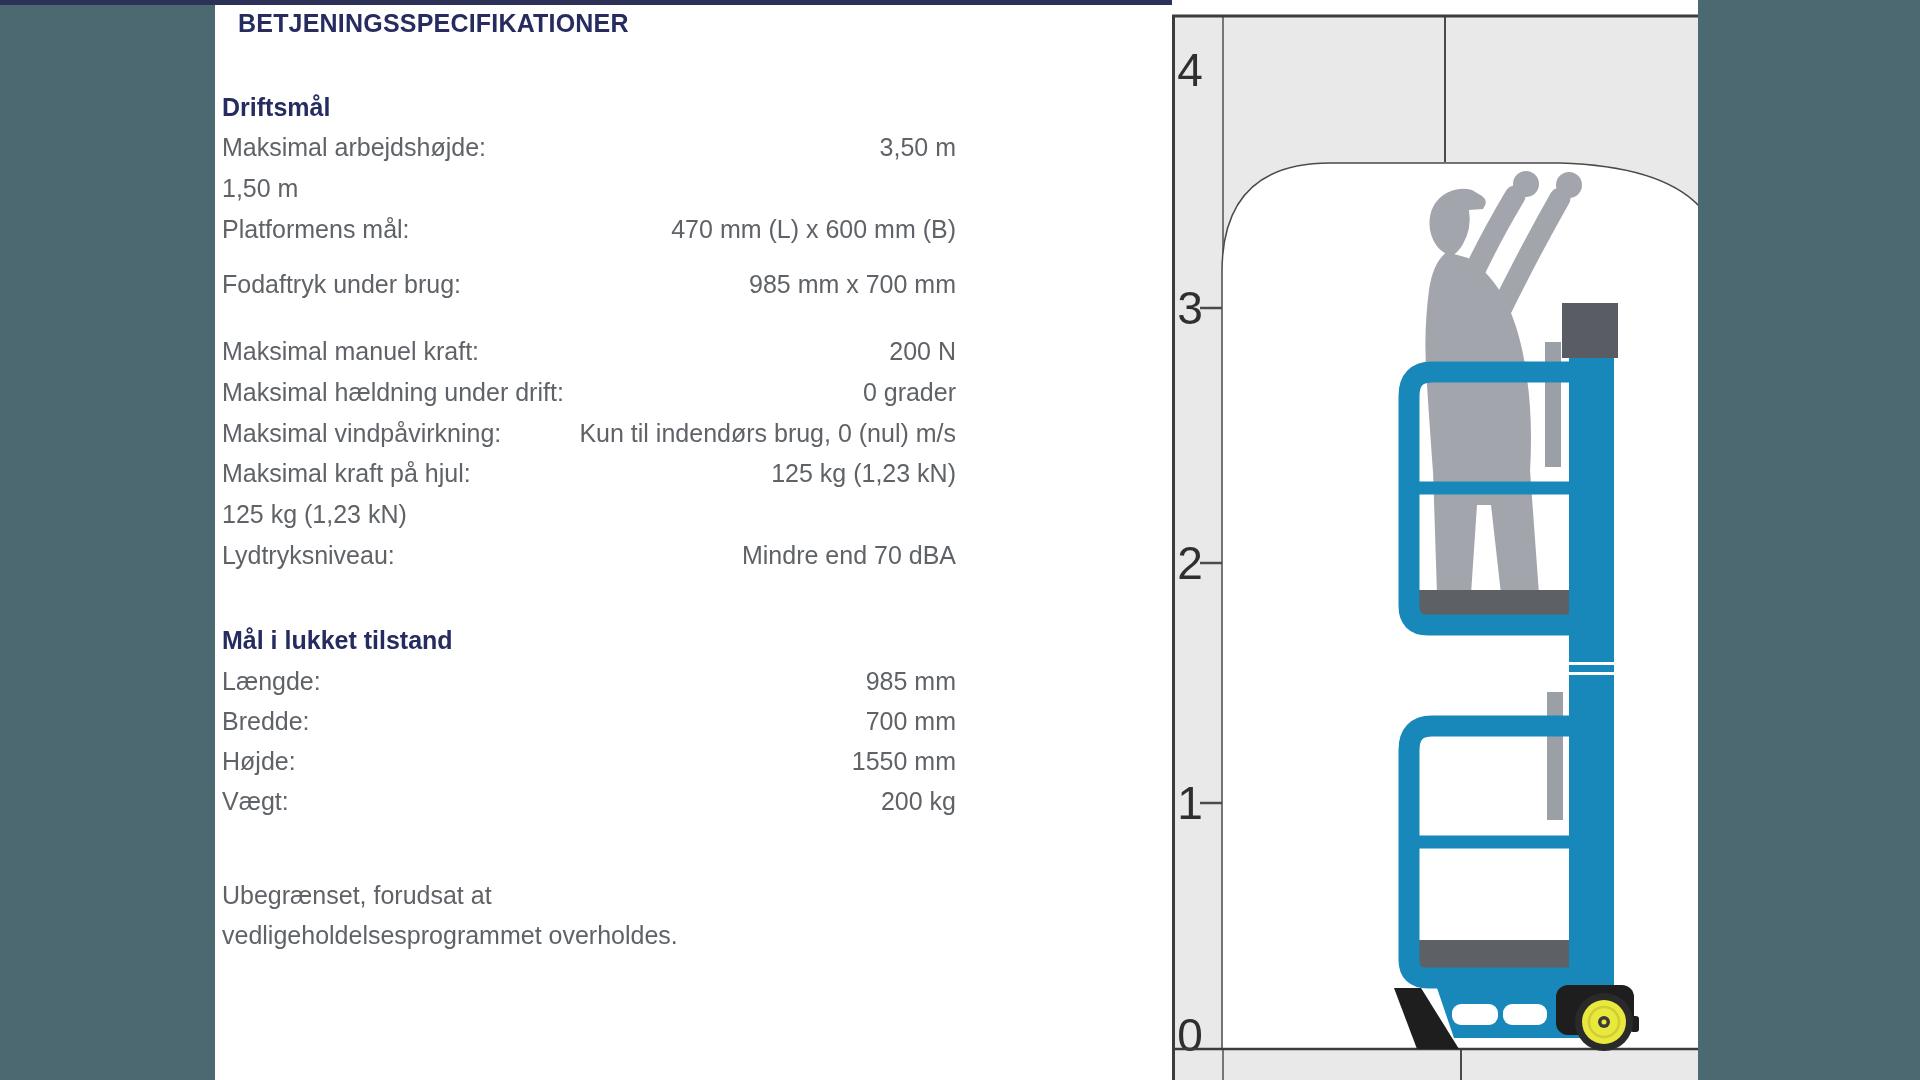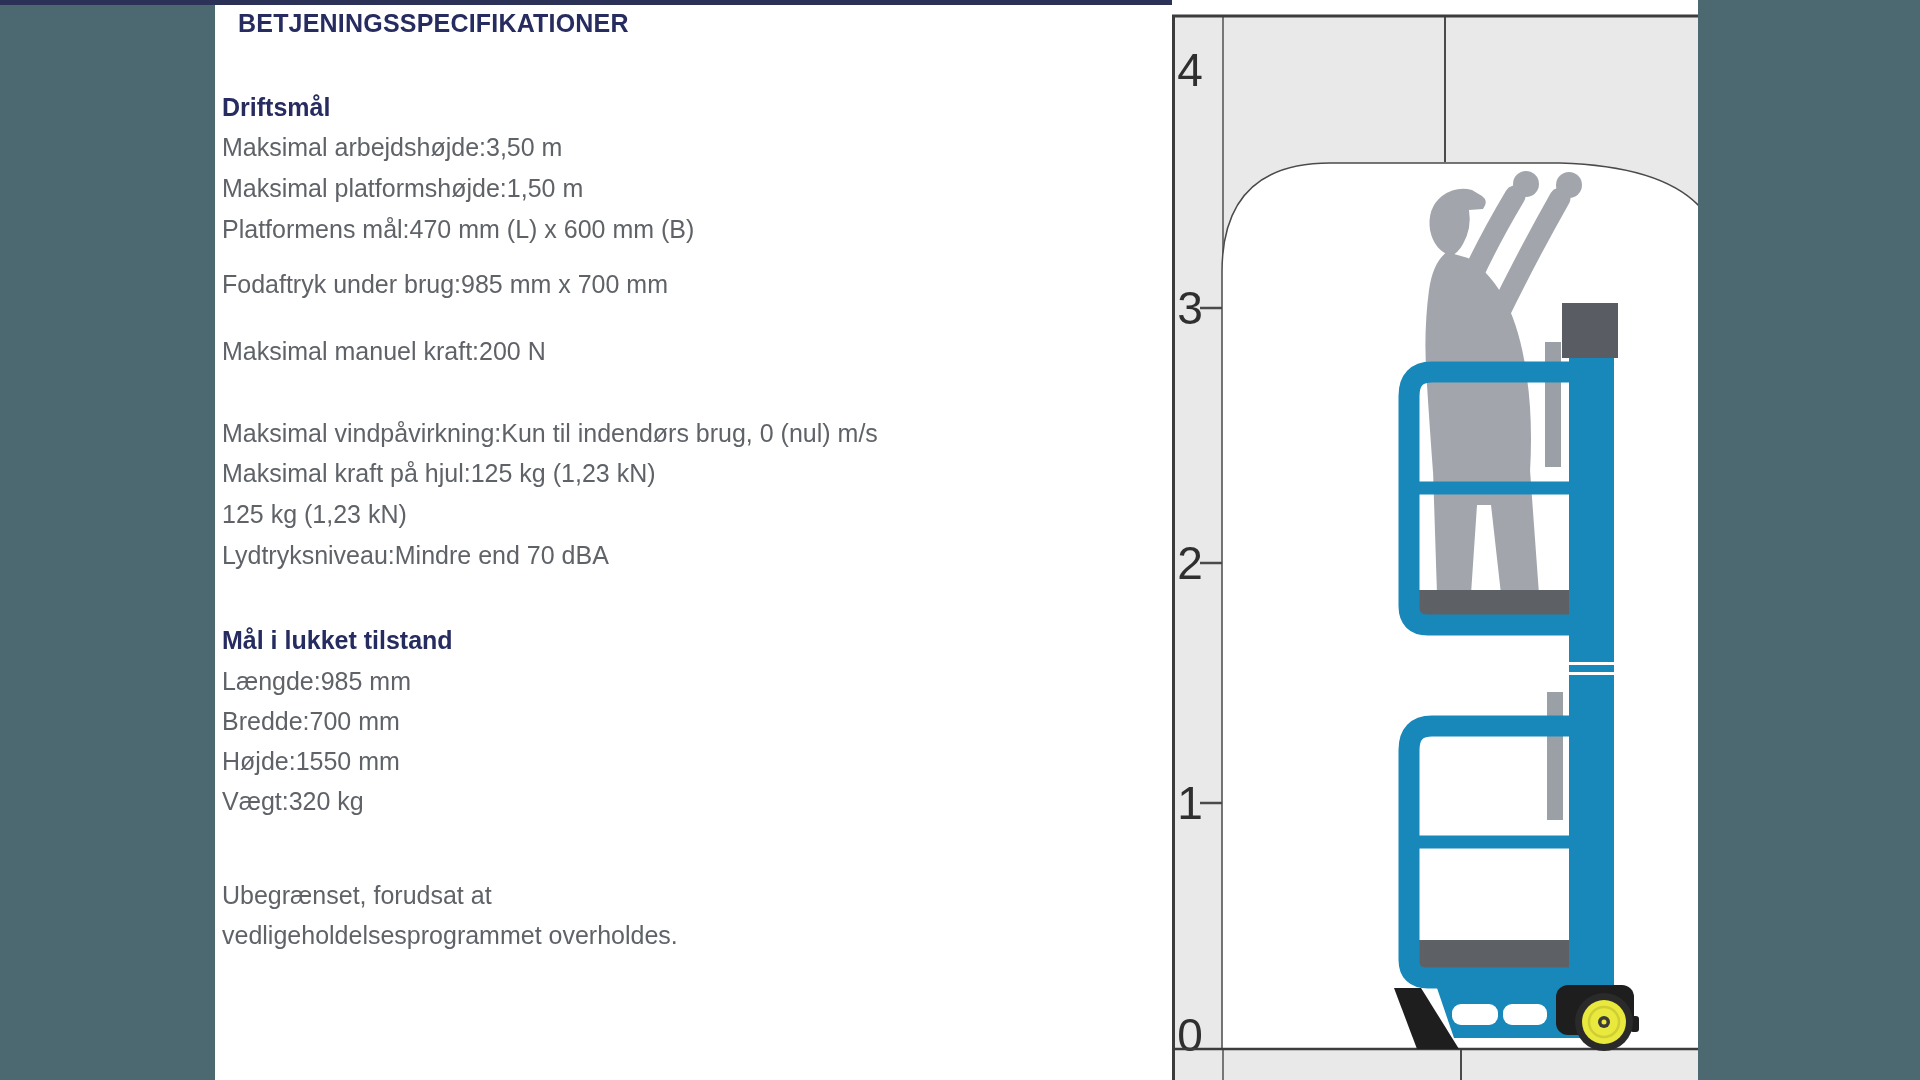--- a/index.html
+++ b/index.html
@@ -16,21 +16,21 @@
   .doc-title{
     position:absolute;left:0;top:3px;height:40px;line-height:40px;
     font-size:25px;font-weight:bold;color:#272c60;letter-spacing:0.2px;margin-left:16px;
   }
   .sec-heading{
     position:absolute;left:0;height:40px;line-height:40px;
     font-size:25px;font-weight:bold;color:#272c60;
   }
   .row{
     position:absolute;left:0;width:734px;height:40px;line-height:40px;
-    display:flex;
+    display:flex;justify-content:space-between;
     font-size:25px;color:#5f6368;
   }
   .row .lbl{white-space:nowrap;}
   .row .val{white-space:nowrap;text-align:right;}
   .row .lbl.bold{font-weight:bold;color:#272c60;}
   .row.val-only{justify-content:flex-start;}
   .diagram{position:absolute;left:1172px;top:0;width:526px;height:1080px;}
 </style>
 </head>
 <body>
@@ -42,34 +42,37 @@
 <div class="text-col">
   <div class="doc-title">BETJENINGSSPECIFIKATIONER</div>
 
   <div class="sec-heading" style="top:87px">Driftsmål</div>
 
   <div class="row" style="top:127px">
     <span class="lbl">Maksimal arbejdshøjde:</span>
     <span class="val">3,50 m</span>
   </div>
   <div class="row" style="top:168px">
-    <span class="lbl">Maksimal platformshøjde:</span>
     <span class="val">1,50 m</span>
   </div>
   <div class="row" style="top:209px">
     <span class="lbl">Platformens mål:</span>
     <span class="val">470 mm (L) x 600 mm (B)</span>
   </div>
   <div class="row" style="top:264px">
     <span class="lbl">Fodaftryk under brug:</span>
     <span class="val">985 mm x 700 mm</span>
   </div>
   <div class="row" style="top:331px">
     <span class="lbl">Maksimal manuel kraft:</span>
     <span class="val">200 N</span>
+  </div>
+  <div class="row" style="top:372px">
+    <span class="lbl">Maksimal hældning under drift:</span>
+    <span class="val">0 grader</span>
   </div>
   <div class="row" style="top:413px">
     <span class="lbl">Maksimal vindpåvirkning:</span>
     <span class="val">Kun til indendørs brug, 0 (nul) m/s</span>
   </div>
   <div class="row" style="top:453px">
     <span class="lbl">Maksimal kraft på hjul:</span>
     <span class="val">125 kg (1,23 kN)</span>
   </div>
   <div class="row" style="top:494px">
@@ -89,21 +92,21 @@
   <div class="row" style="top:701px">
     <span class="lbl">Bredde:</span>
     <span class="val">700 mm</span>
   </div>
   <div class="row" style="top:741px">
     <span class="lbl">Højde:</span>
     <span class="val">1550 mm</span>
   </div>
   <div class="row" style="top:781px">
     <span class="lbl">Vægt:</span>
-    <span class="val">320 kg</span>
+    <span class="val">200 kg</span>
   </div>
 
   <div class="row" style="top:875px">
     <span class="val">Ubegrænset, forudsat at</span>
   </div>
   <div class="row val-only" style="top:915px">
     <span class="val">vedligeholdelsesprogrammet overholdes.</span>
   </div>
 </div>
 

